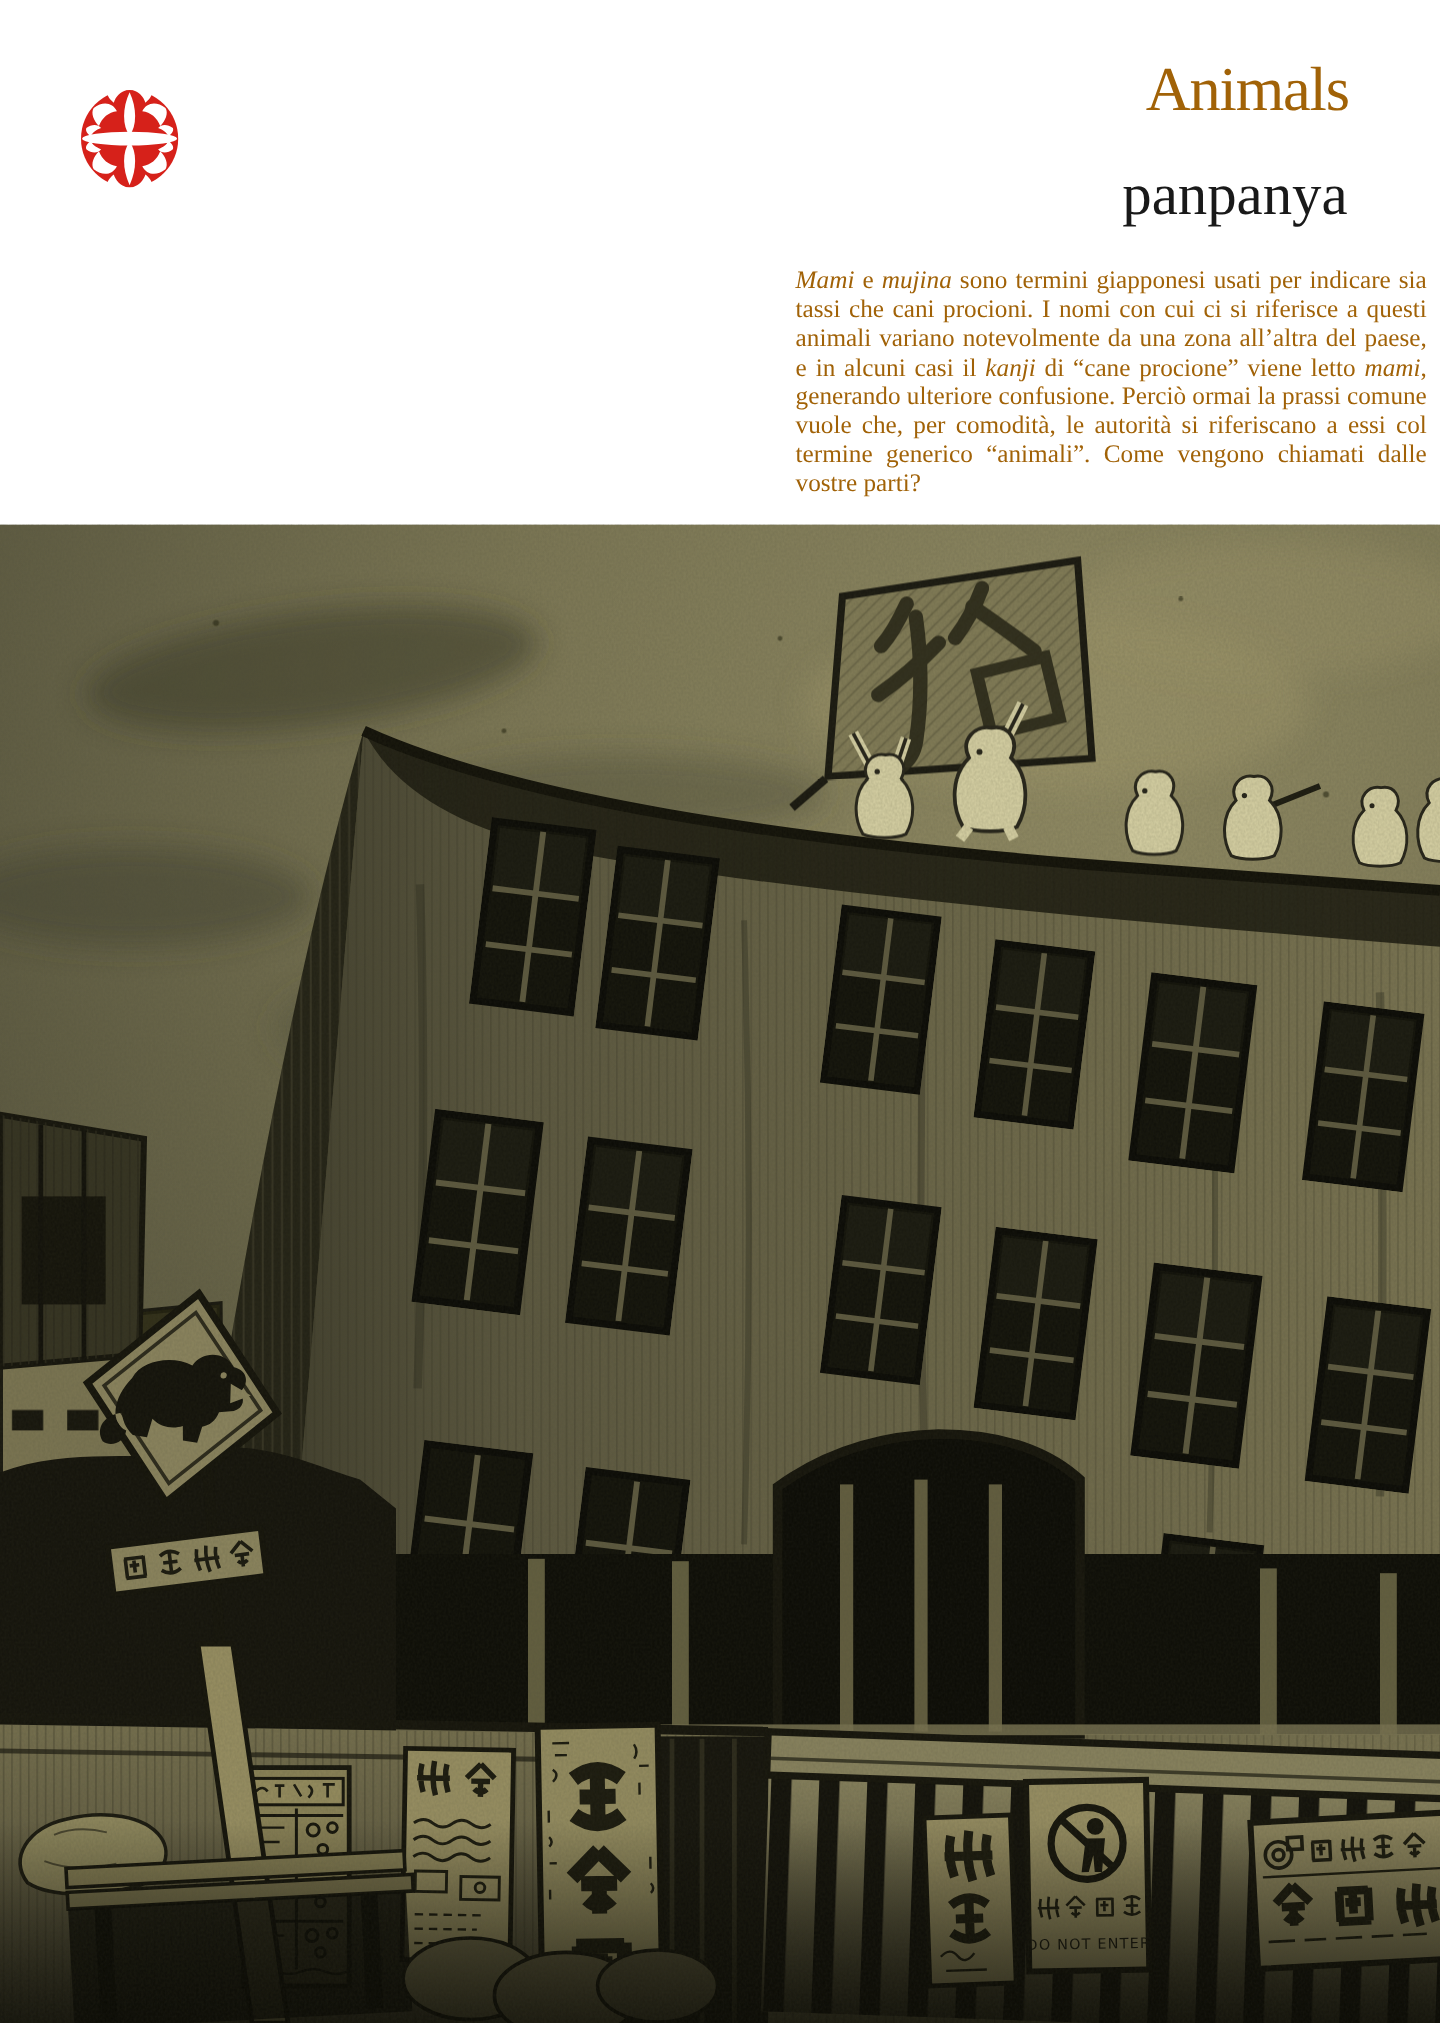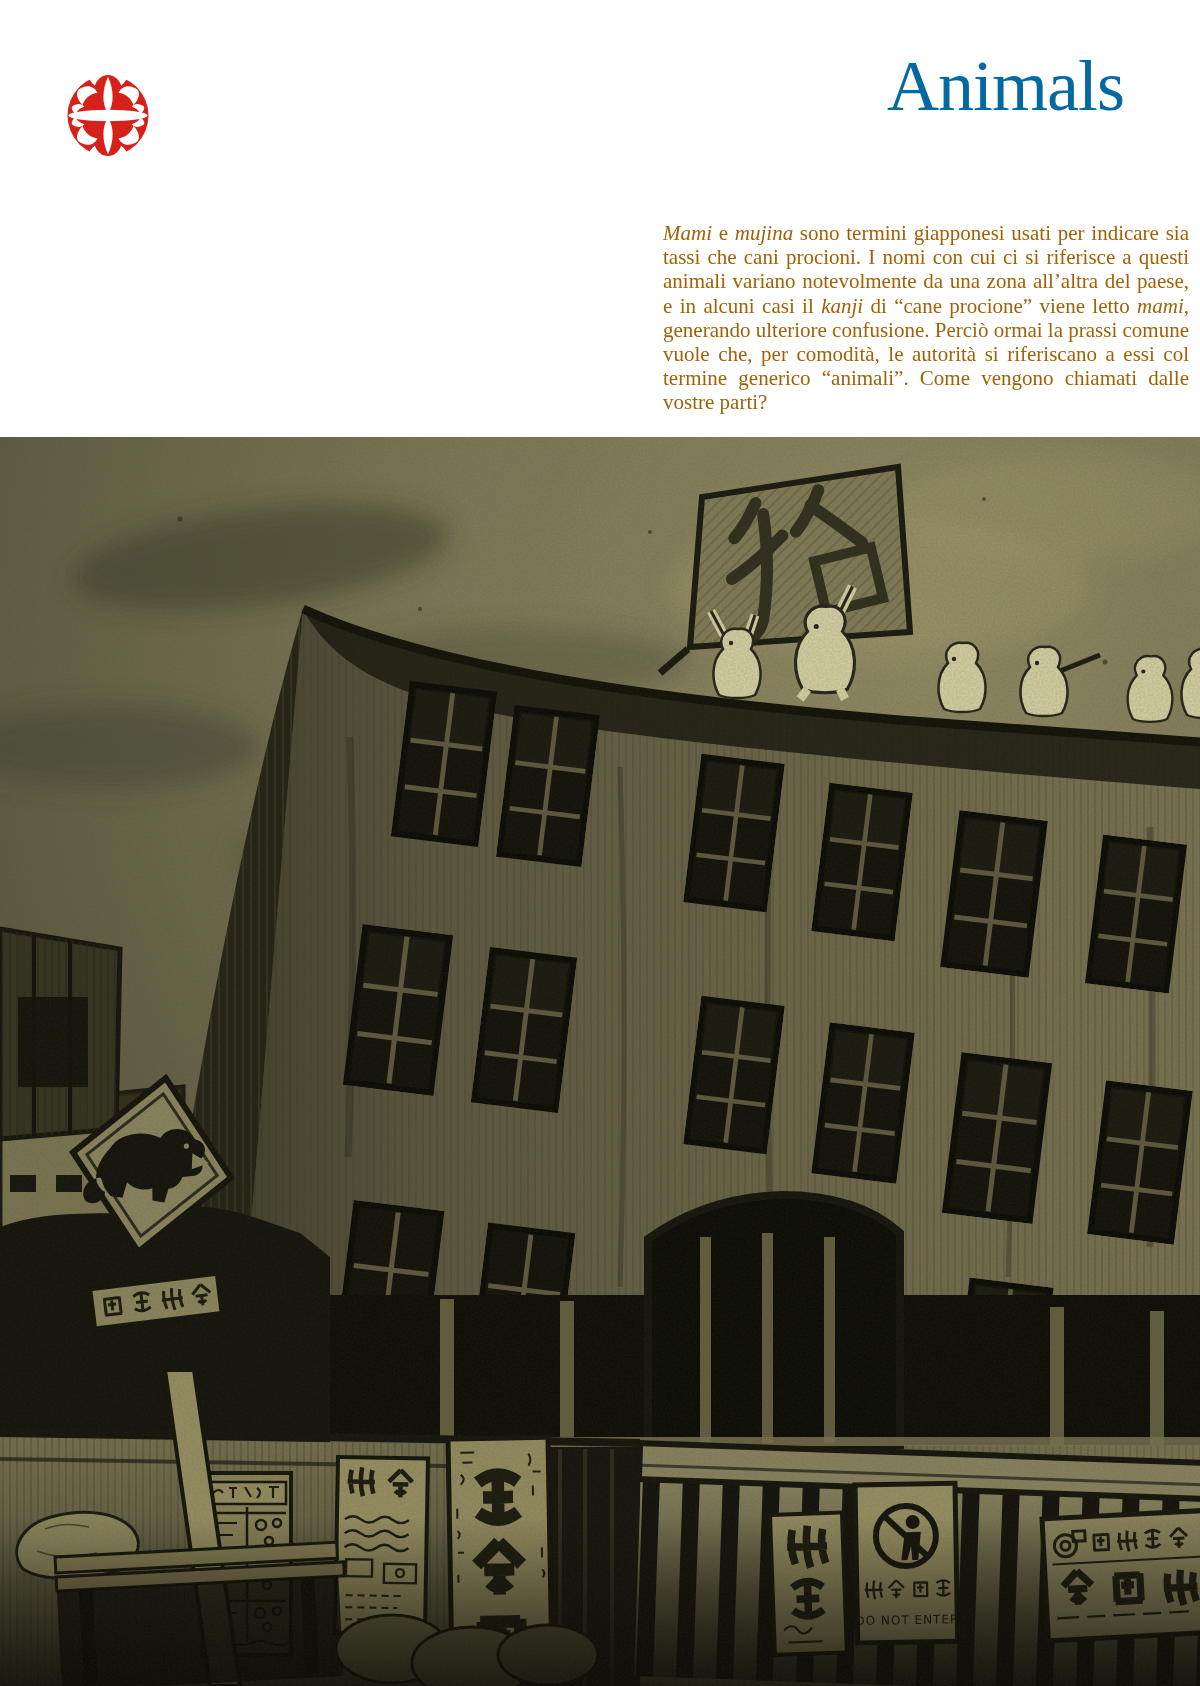--- a/index.html
+++ b/index.html
@@ -1,20 +1,20 @@
 <!DOCTYPE html>
 <html><head>
 <meta charset="utf-8">
 <style>
   html,body{margin:0;padding:0;background:#e8e8e8;}
   .page{position:relative;width:1200px;height:1686px;background:#ffffff;overflow:hidden;
         font-family:"Liberation Serif",serif;}
   .logo{position:absolute;left:64px;top:60px;width:88px;height:112px;}
-  .title{position:absolute;top:50px;right:76px;font-size:72px;line-height:1;
-         letter-spacing:-1px;color:#0369a1;}
+  .title{position:absolute;top:50px;right:76px;font-size:52px;line-height:1;
+         letter-spacing:-1px;color:#a16207;}
   .author{position:absolute;top:137px;right:77px;font-size:49px;line-height:1;
           color:#191919;}
   .intro{position:absolute;left:663px;top:200px;width:526px;font-size:21px;
          line-height:24.2px;text-align:justify;color:#a16207;}
   .intro i{font-style:italic;}
   .art{position:absolute;left:0;top:437px;width:1200px;height:1249px;}
   svg text{font-family:"DejaVu Sans",sans-serif;}
 </style>
 </head>
 <body>
@@ -34,20 +34,21 @@
         <path d="M29,16 C36,11 44,11 47,16 C41,18 37,22 35,28 C30,24 28,20 29,16 Z"></path>
         <path d="M9,52 C14,48 20,48 23,52 C18,54 15,56 13,60 C10,57 8,55 9,52 Z"></path>
       </g>
       <use href="#q-tl" transform="translate(100,0) scale(-1,1)"></use>
       <use href="#q-tl" transform="translate(0,124) scale(1,-1)"></use>
       <use href="#q-tl" transform="translate(100,124) scale(-1,-1)"></use>
     </g>
   </svg>
 
   <div class="title">Animals</div>
+  <div class="author">panpanya</div>
   <p class="intro"><i>Mami</i><span> e </span><i>mujina</i><span> sono termini giapponesi usati per indicare sia tassi che cani procioni. I nomi con cui ci si riferisce a questi animali variano notevolmente da una zona all’altra del paese, e in alcuni casi il </span><i>kanji</i><span> di “cane procione” viene letto </span><i>mami</i><span>, generando ulteriore confusione. Perciò ormai la prassi comune vuole che, per comodità, le autorità si riferiscano a essi col termine generico “animali”. Come vengono chiamati dalle vostre parti?</span></p>
 
   <svg class="art" viewBox="0 0 1200 1249">
     <defs>
       <radialGradient id="skyGrad" cx="0.76" cy="0.16" r="1.05">
         <stop offset="0" stop-color="#938d66"></stop>
         <stop offset="0.4" stop-color="#7e7957"></stop>
         <stop offset="0.75" stop-color="#605d44"></stop>
         <stop offset="1" stop-color="#464433"></stop>
       </radialGradient>

